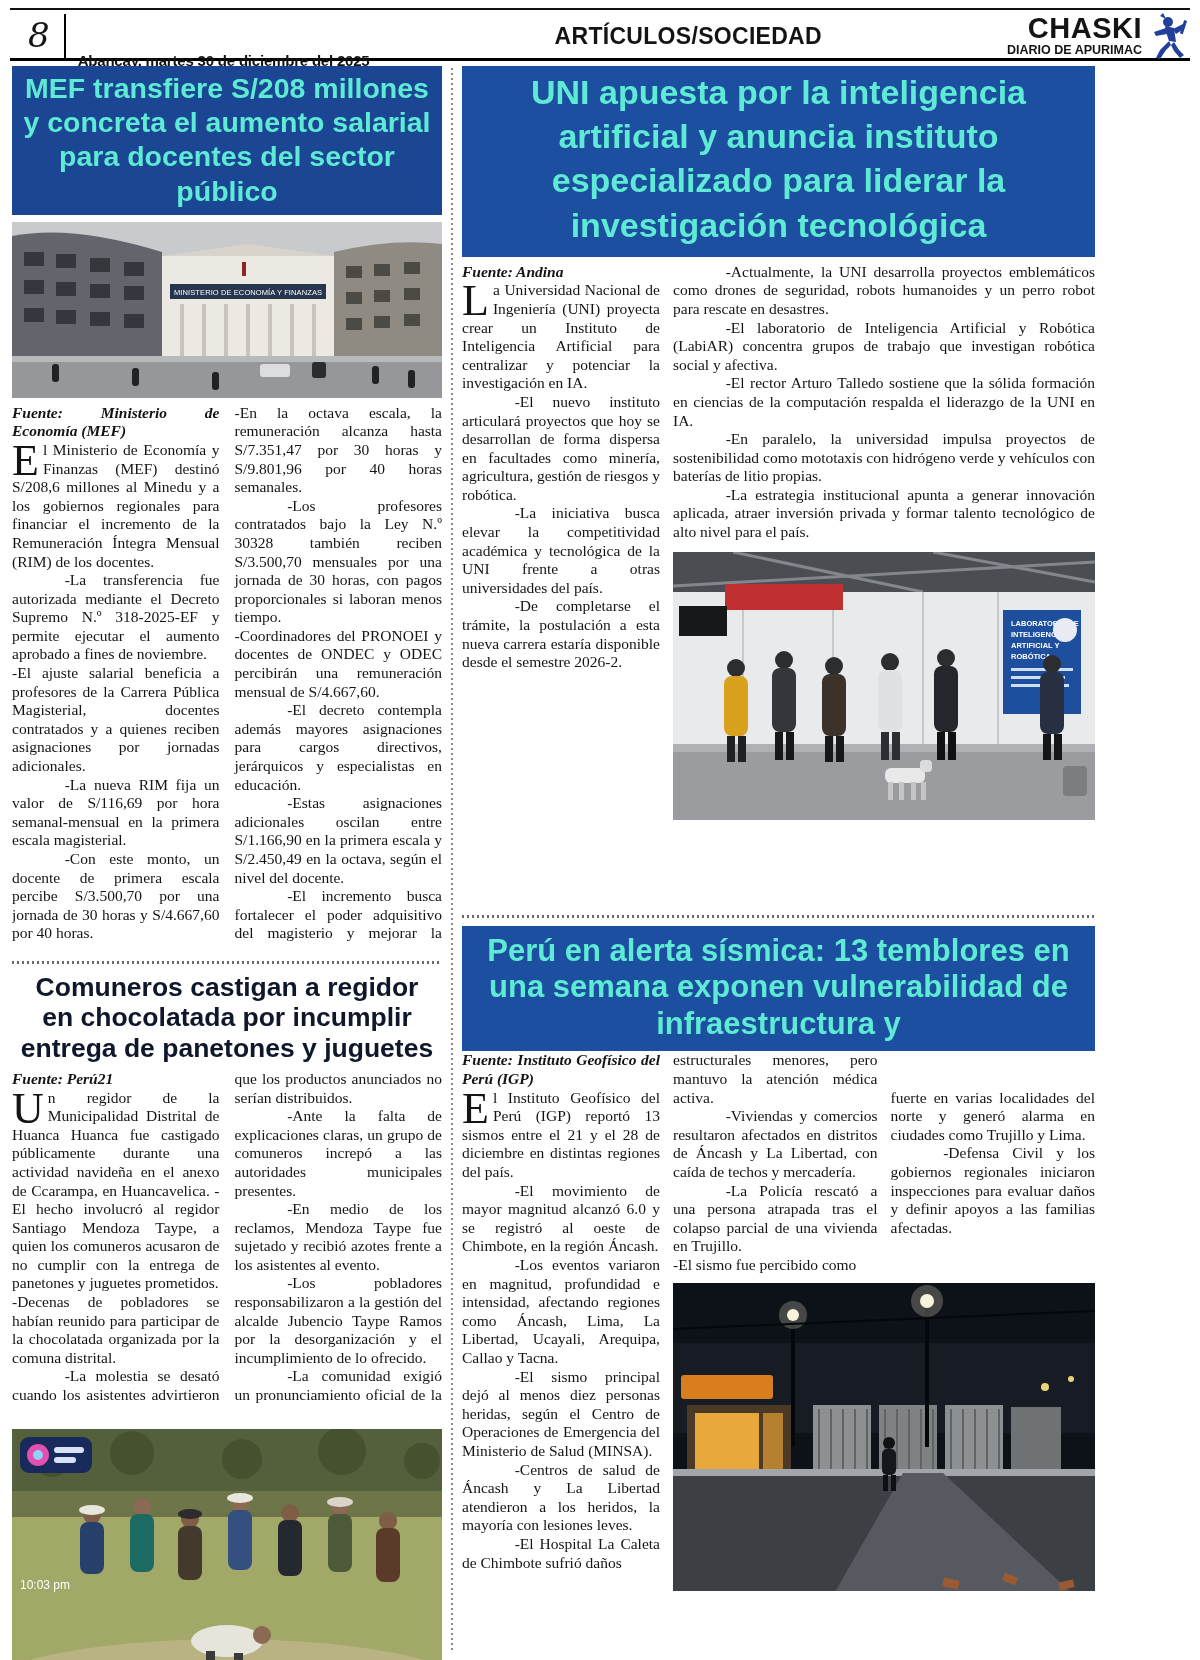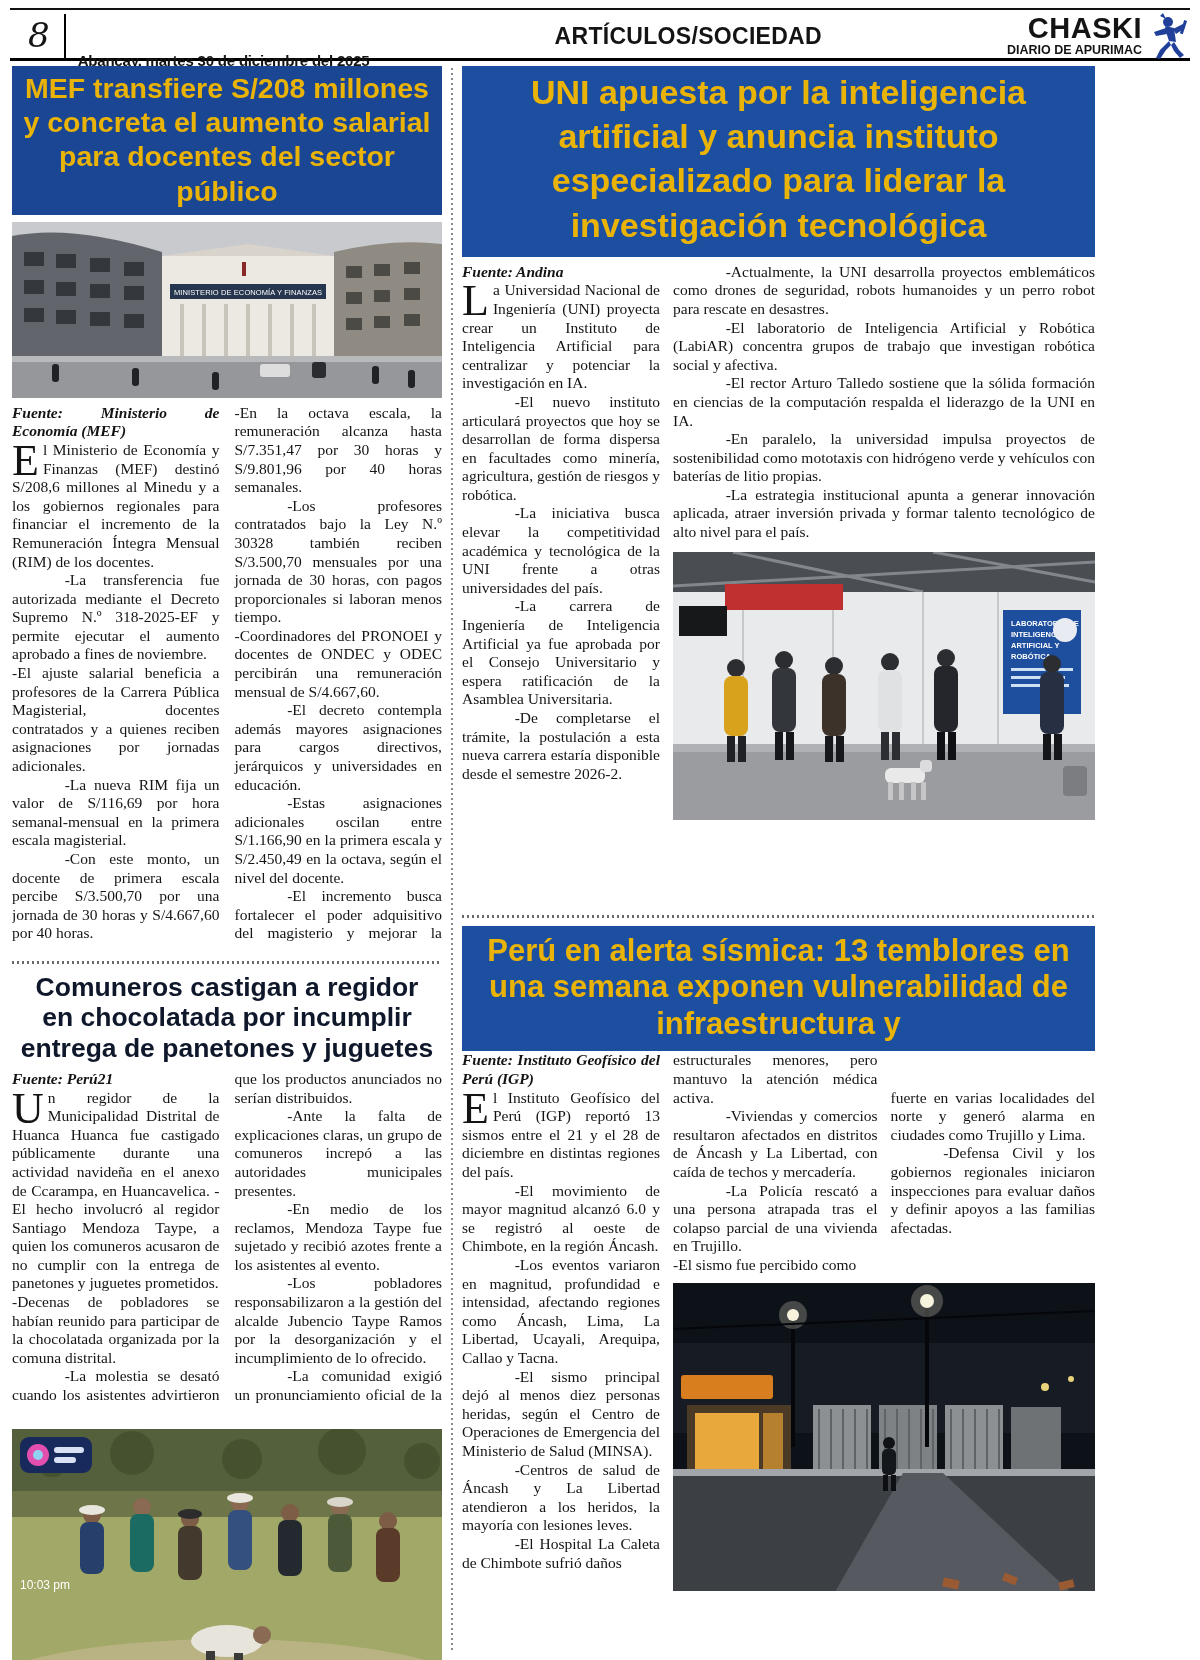--- a/index.html
+++ b/index.html
@@ -17,21 +17,21 @@
   .masthead-text{text-align:right;}
   .chaski{font-family:"Liberation Sans",sans-serif;font-weight:bold;font-size:29px;line-height:.95;letter-spacing:.5px;}
   .chaski-sub{font-family:"Liberation Sans",sans-serif;font-weight:bold;font-size:12.5px;}
   
   main{position:absolute;top:66px;left:12px;display:flex;}
   .col-left{width:430px;flex:none;}
   .vsep{flex:none;width:2px;margin:2px 9px 0 9px;height:1585px;
         background:repeating-linear-gradient(180deg,#8a8a8a 0 2px,transparent 2px 5px);}
   .col-right{width:633px;flex:none;}
   
-  .hl{color:#eab308;text-align:center;font-family:"Liberation Sans",sans-serif;font-weight:bold;}
+  .hl{color:#5eead4;text-align:center;font-family:"Liberation Sans",sans-serif;font-weight:bold;}
   .hl-mef{background:#1a4694;font-size:28.5px;line-height:1.2;padding:5px 4px 7px;}
   .hl-uni{background:#1d4fa0;font-size:34px;line-height:1.3;padding:4px 2px 10px;}
   .hl-quake{background:#1d4fa0;font-size:31px;line-height:1.18;padding:7px 2px 9px;}
   .hl-black{color:#0f172a;text-align:center;font-family:"Liberation Sans",sans-serif;font-weight:bold;
             font-size:26.5px;line-height:1.16;margin:8px 8px 6px;}
   
   .body{font-size:15.5px;line-height:1.2;text-align:justify;}
   .twocol{column-count:2;column-gap:15px;column-fill:auto;overflow:hidden;}
   .mef-text{height:545px;margin-top:6px;}
   .com-text{height:352px;margin-top:2px;}
@@ -160,21 +160,21 @@
         <div class="body twocol mef-text">
           <p class="source">Fuente: Ministerio de Economía (MEF)</p>
           <p><span class="dropcap">E</span><span>l Ministerio de Economía y Finanzas (MEF) destinó S/208,6 millones al Minedu y a los gobiernos regionales para financiar el incremento de la Remuneración Íntegra Mensual (RIM) de los docentes.</span></p>
           <p class="ind">-La transferencia fue autorizada mediante el Decreto Supremo N.º 318-2025-EF y permite ejecutar el aumento aprobado a fines de noviembre.</p>
           <p>-El ajuste salarial beneficia a profesores de la Carrera Pública Magisterial, docentes contratados y a quienes reciben asignaciones por jornadas adicionales.</p>
           <p class="ind">-La nueva RIM fija un valor de S/116,69 por hora semanal-mensual en la primera escala magisterial.</p>
           <p class="ind">-Con este monto, un docente de primera escala percibe S/3.500,70 por una jornada de 30 horas y S/4.667,60 por 40 horas.</p>
           <p>-En la octava escala, la remuneración alcanza hasta S/7.351,47 por 30 horas y S/9.801,96 por 40 horas semanales.</p>
           <p class="ind">-Los profesores contratados bajo la Ley N.º 30328 también reciben S/3.500,70 mensuales por una jornada de 30 horas, con pagos proporcionales si laboran menos tiempo.</p>
           <p>-Coordinadores del PRONOEI y docentes de ONDEC y ODEC percibirán una remuneración mensual de S/4.667,60.</p>
-          <p class="ind">-El decreto contempla además mayores asignaciones para cargos directivos, jerárquicos y universidades en educación.</p>
+          <p class="ind">-El decreto contempla además mayores asignaciones para cargos directivos, jerárquicos y especialistas en educación.</p>
           <p class="ind">-Estas asignaciones adicionales oscilan entre S/1.166,90 en la primera escala y S/2.450,49 en la octava, según el nivel del docente.</p>
           <p class="ind">-El incremento busca fortalecer el poder adquisitivo del magisterio y mejorar la estabilidad laboral en el sistema educativo público.</p>
         </div>
       </section>
 
       <div class="hsep"></div>
 
       <section>
         <div class="hl-black">Comuneros castigan a regidor en chocolatada por incumplir entrega de panetones y juguetes</div>
 
@@ -266,21 +266,20 @@
 
       <section>
         <div class="hl hl-uni">UNI apuesta por la inteligencia artificial y anuncia instituto especializado para liderar la investigación tecnológica</div>
 
         <div class="uni-body">
           <div class="uni-c1 body">
             <p class="source">Fuente: Andina</p>
             <p><span class="dropcap">L</span><span>a Universidad Nacional de Ingeniería (UNI) proyecta crear un Instituto de Inteligencia Artificial para centralizar y potenciar la investigación en IA.</span></p>
             <p class="ind">-El nuevo instituto articulará proyectos que hoy se desarrollan de forma dispersa en facultades como minería, agricultura, gestión de riesgos y robótica.</p>
             <p class="ind">-La iniciativa busca elevar la competitividad académica y tecnológica de la UNI frente a otras universidades del país.</p>
-            <p class="ind">-La carrera de Ingeniería de Inteligencia Artificial ya fue aprobada por el Consejo Universitario y espera ratificación de la Asamblea Universitaria.</p>
             <p class="ind">-De completarse el trámite, la postulación a esta nueva carrera estaría disponible desde el semestre 2026-2.</p>
           </div>
           <div class="uni-c2">
             <div class="body">
               <p class="ind">-Actualmente, la UNI desarrolla proyectos emblemáticos como drones de seguridad, robots humanoides y un perro robot para rescate en desastres.</p>
               <p class="ind">-El laboratorio de Inteligencia Artificial y Robótica (LabiAR) concentra grupos de trabajo que investigan robótica social y afectiva.</p>
               <p class="ind">-El rector Arturo Talledo sostiene que la sólida formación en ciencias de la computación respalda el liderazgo de la UNI en IA.</p>
               <p class="ind">-En paralelo, la universidad impulsa proyectos de sostenibilidad como mototaxis con hidrógeno verde y vehículos con baterías de litio propias.</p>
               <p class="ind">-La estrategia institucional apunta a generar innovación aplicada, atraer inversión privada y formar talento tecnológico de alto nivel para el país.</p>
             </div>

